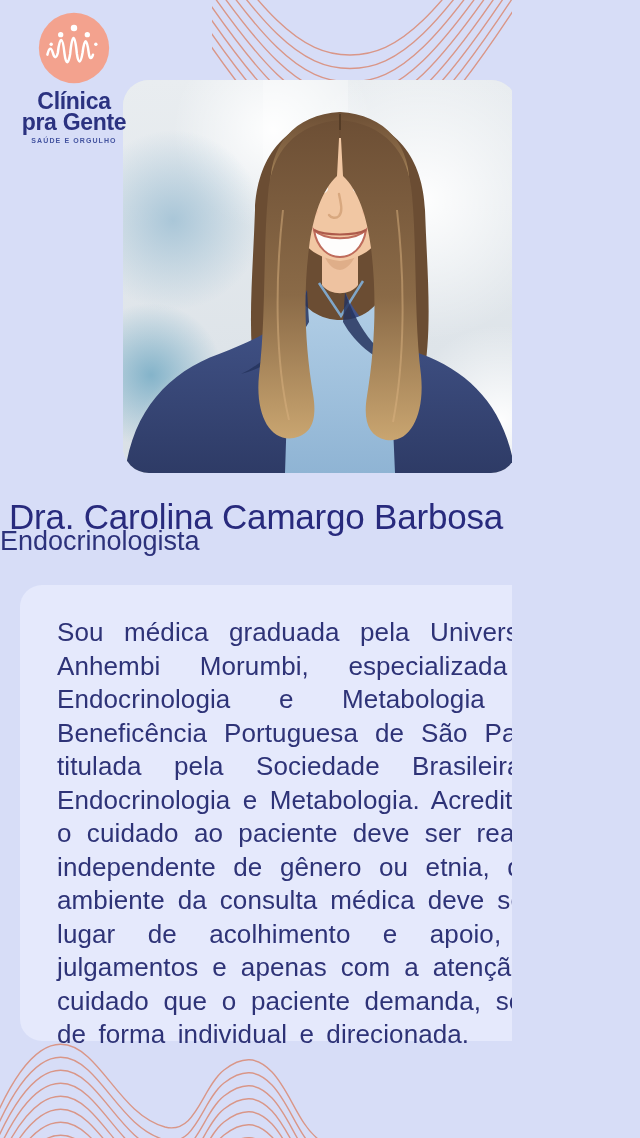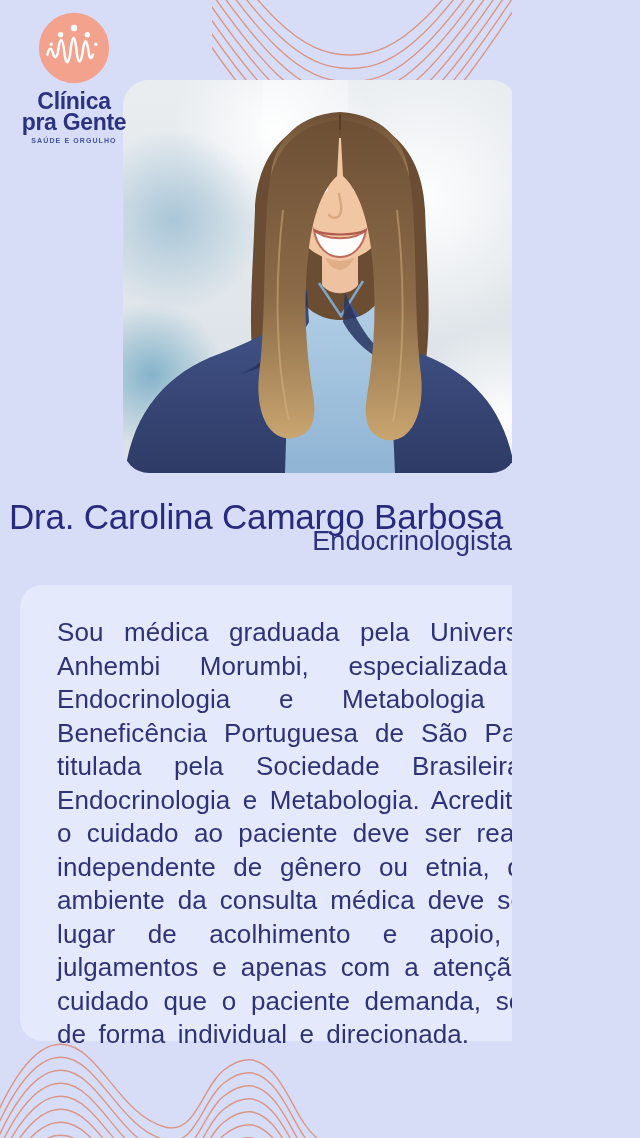--- a/index.html
+++ b/index.html
@@ -42,21 +42,21 @@
 
   
   .doctor-name {
     position: absolute; top: 474px; left: 0; right: 0; z-index: 3;
     text-align: center;
     font-size: 35px; font-weight: 400; letter-spacing: -0.2px;
     color: #282a7d;
   }
   .doctor-specialty {
     position: absolute; top: 526px; left: 0; right: 0; z-index: 3;
-    text-align: right;
+    text-align: left;
     font-size: 27px; font-weight: 500;
     color: #2d327b;
   }
 
   
   .bio-card {
     position: absolute; top: 585px; left: 20px;
     width: 600px; height: 456px;
     background: #e5e9fc;
     border-radius: 22px;

